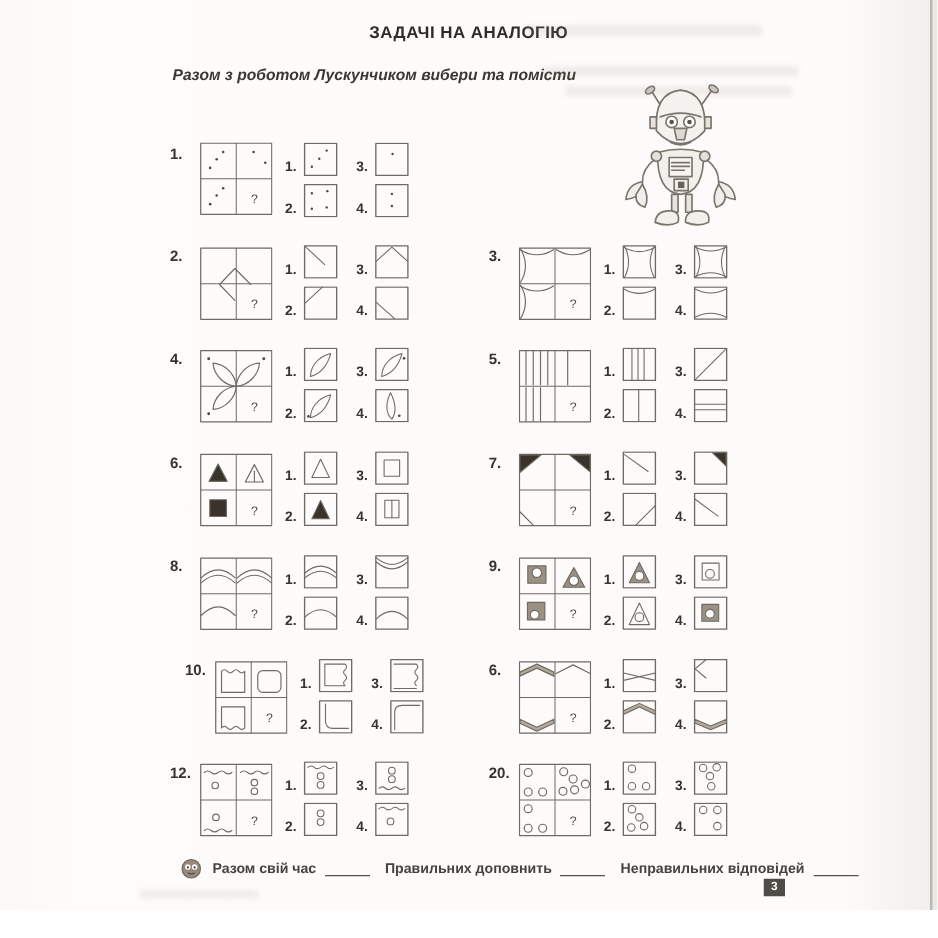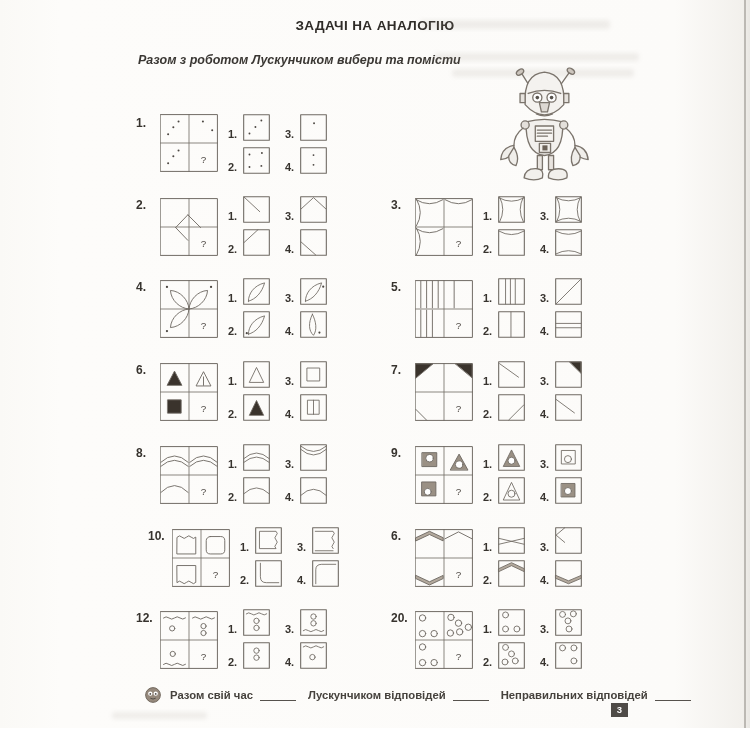--- a/index.html
+++ b/index.html
@@ -583,21 +583,21 @@
     <svg width="18" height="18" viewBox="0 0 20 20">
       <circle cx="10" cy="10" r="8.2" fill="#96897c" stroke="#6b6258" stroke-width="1"></circle>
       <circle cx="7" cy="8.5" r="2.4" fill="#ffffff"></circle>
         <circle cx="13" cy="8.5" r="2.4" fill="#ffffff"></circle>
       <circle cx="7" cy="8.8" r="1" fill="#4c4742"></circle>
         <circle cx="13" cy="8.8" r="1" fill="#4c4742"></circle>
       <path d="M7,13.5 Q10,15.5 13,13.5" fill="none" stroke="#4c4742" stroke-width="1"></path>
     </svg>
     <span class="lbl">Разом свій час</span>
     <span class="blank"></span>
-    <span class="lbl">Лускунчиком відповідей</span>
+    <span class="lbl">Правильних доповнить</span>
     <span class="blank"></span>
     <span class="lbl">Неправильних відповідей</span>
     <span class="blank"></span>
   </div>
 
   <div class="pagenum">3</div>
   <div class="edge-right"></div>
 </div>
 
 </body></html>

